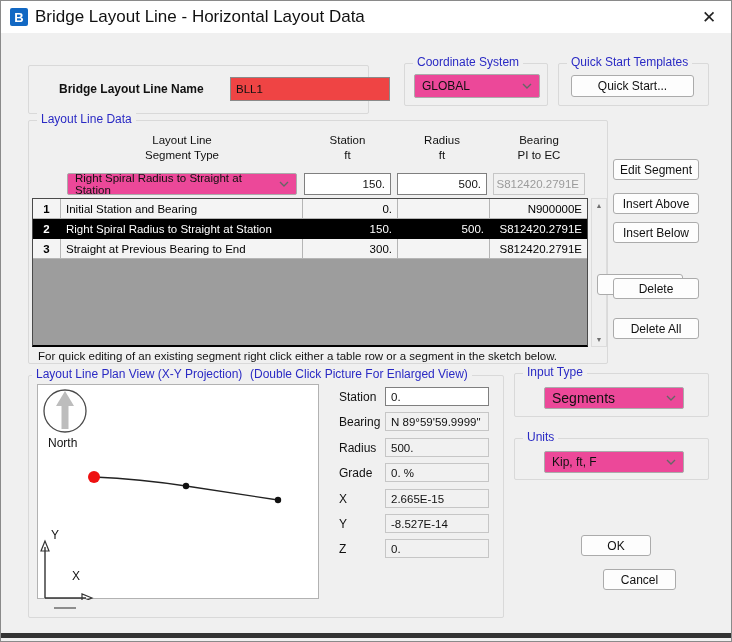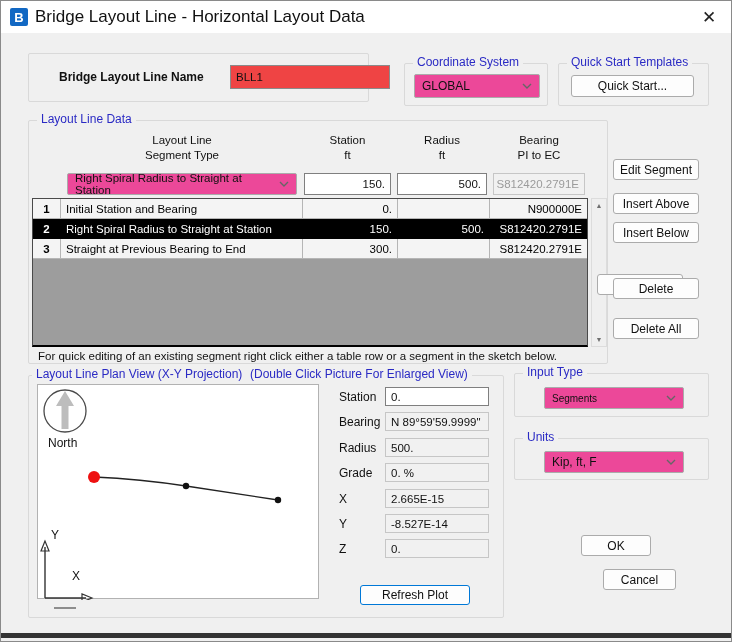--- a/index.html
+++ b/index.html
@@ -63,21 +63,21 @@
 <body>
 
 <div class="window">
 
   <div class="titlebar">
     <div class="app-icon">B</div>
     <div class="title-text">Bridge Layout Line - Horizontal Layout Data</div>
     <div class="close-btn">✕</div>
   </div>
 
-  <div class="groupbox" style="left:27px;top:52px;width:341px;height:49px;">
+  <div class="groupbox" style="left:27px;top:64px;width:341px;height:49px;">
     <div class="lbl" style="left:30px;top:16px;font-weight:bold;">Bridge Layout Line Name</div>
     <div class="field edit" style="left:201px;top:11px;width:160px;height:24px;background:#ef4444;border-color:#8a8a8a;">BLL1</div>
   </div>
 
   <div class="groupbox" style="left:403px;top:62px;width:144px;height:43px;">
     <span class="legend">Coordinate System</span>
     <div class="dd" style="left:9px;top:10px;width:126px;height:24px;font-size:12px;">
       <span>GLOBAL</span>
       <svg class="chev" width="10" height="6" viewBox="0 0 10 6">
           <polyline points="1,1 5,5 9,1" fill="none" stroke="#666" stroke-width="1.4"></polyline>
@@ -199,26 +199,25 @@
 
     <div class="lbl" style="left:310px;top:116px;">X</div>
     <div class="field ro" style="left:356px;top:113px;width:104px;height:19px;">2.665E-15</div>
 
     <div class="lbl" style="left:310px;top:141px;">Y</div>
     <div class="field ro" style="left:356px;top:138px;width:104px;height:19px;">-8.527E-14</div>
 
     <div class="lbl" style="left:310px;top:166px;">Z</div>
     <div class="field ro" style="left:356px;top:163px;width:104px;height:19px;">0.</div>
 
-    <div class="btn default" style="left:331px;top:209px;width:110px;height:20px;">Refresh Plot</div>
   </div>
 
   <div class="groupbox" style="left:513px;top:372px;width:195px;height:44px;">
     <span class="legend">Input Type</span>
-    <div class="dd" style="left:29px;top:13px;width:140px;height:22px;font-size:10px;">
+    <div class="dd" style="left:29px;top:13px;width:140px;height:22px;font-size:14px;">
       <span>Segments</span>
       <svg class="chev" width="10" height="6" viewBox="0 0 10 6">
           <polyline points="1,1 5,5 9,1" fill="none" stroke="#666" stroke-width="1.4"></polyline>
         </svg>
     </div>
   </div>
 
   <div class="groupbox" style="left:513px;top:437px;width:195px;height:42px;">
     <span class="legend">Units</span>
     <div class="dd" style="left:29px;top:12px;width:140px;height:22px;font-size:12px;">

